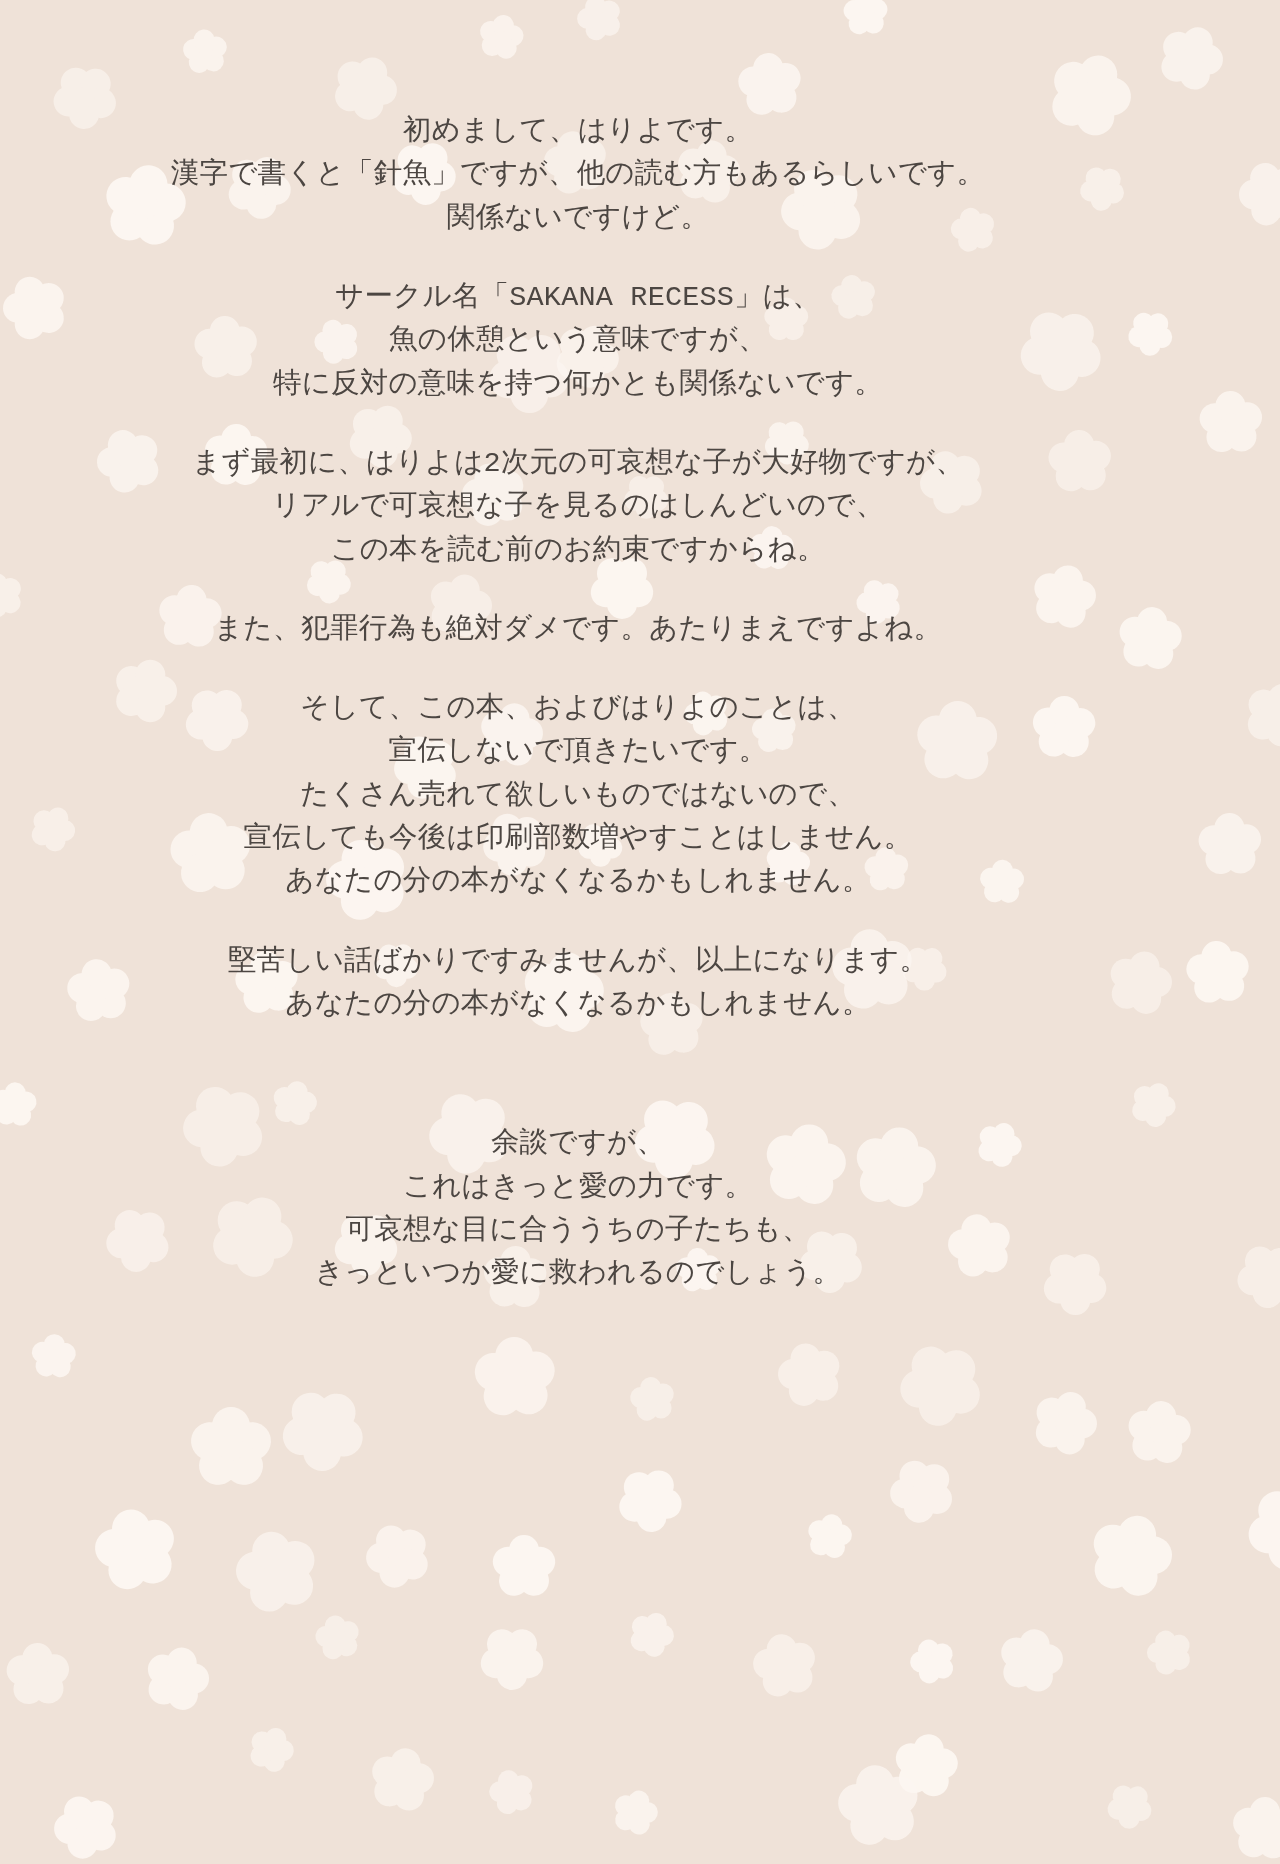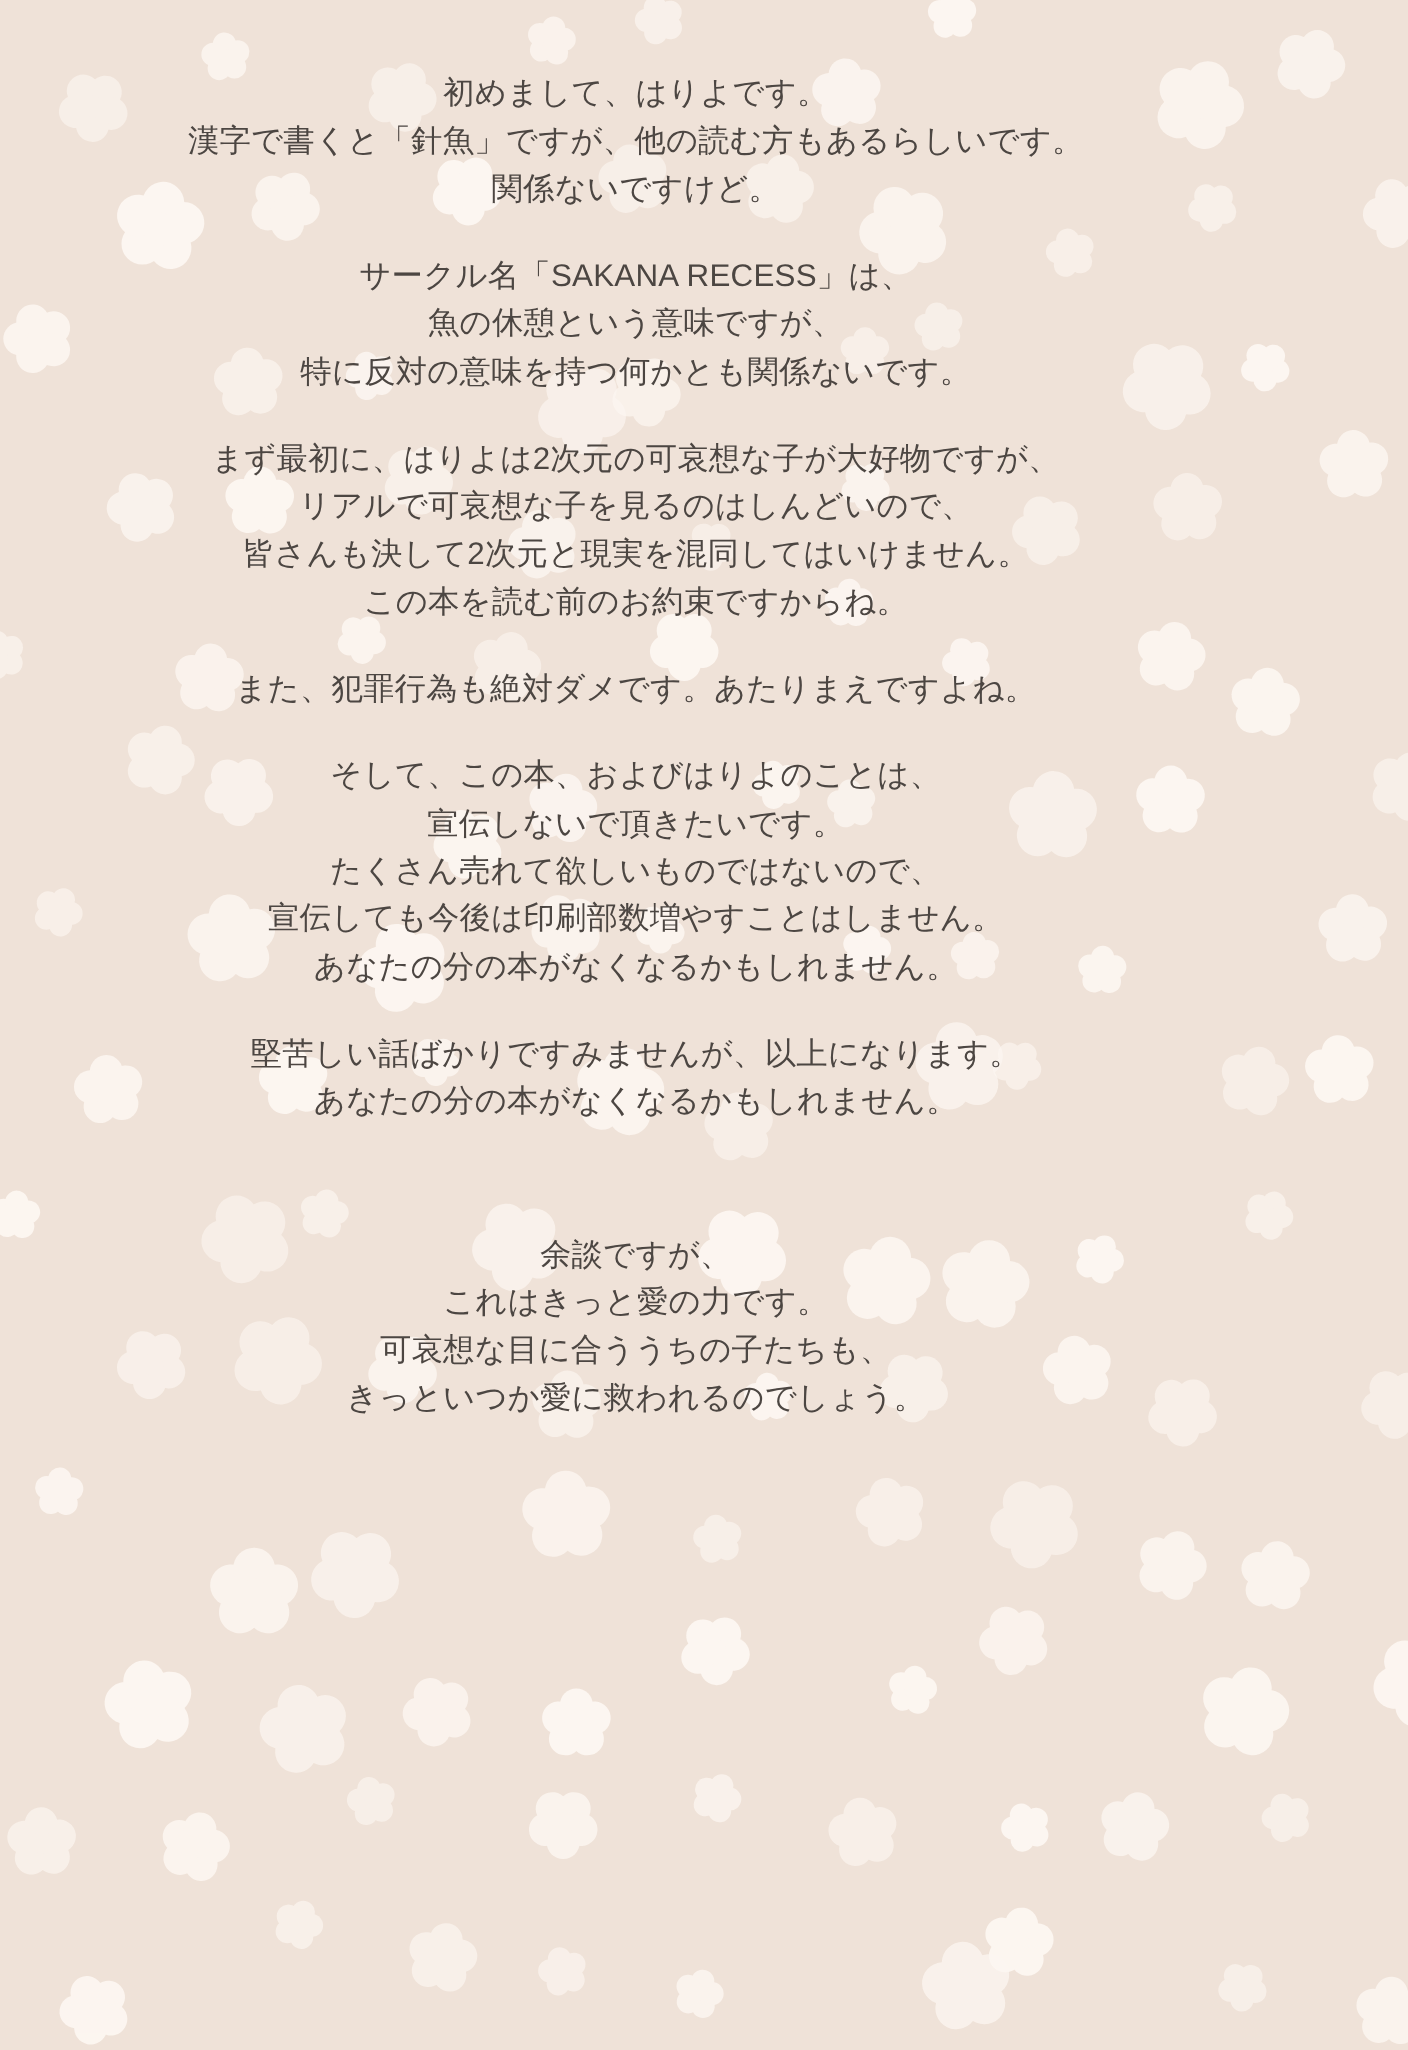--- a/index.html
+++ b/index.html
@@ -74,26 +74,27 @@
   .blossom.large .p3 { transform: rotate(144deg) translateY(-22px); }
   .blossom.large .p4 { transform: rotate(216deg) translateY(-22px); }
   .blossom.large .p5 { transform: rotate(288deg) translateY(-22px); }
 
   
   #afterword {
     position: absolute;
     left: 0;
     top: 0;
     width: 1156px;
-    padding-top: 64px;
+    padding-top: 110px;
     text-align: center;
     color: #4c4642;
     font-size: 28.5px;
     line-height: 1.52;
     letter-spacing: 0.2px;
+    font-family: Liberation Mono, monospace;
   }
   .para {
     margin: 0 0 36px 0;
   }
   .para .line {
     display: block;
     white-space: pre;
   }
   .para.gap-xl {
     margin-bottom: 96px;
@@ -1120,21 +1121,20 @@
         <span class="line">関係ないですけど。</span>
       </div>
       <div class="para">
         <span class="line">サークル名「SAKANA RECESS」は、</span>
         <span class="line">魚の休憩という意味ですが、</span>
         <span class="line">特に反対の意味を持つ何かとも関係ないです。</span>
       </div>
       <div class="para">
         <span class="line">まず最初に、はりよは2次元の可哀想な子が大好物ですが、</span>
         <span class="line">リアルで可哀想な子を見るのはしんどいので、</span>
-        <span class="line">皆さんも決して2次元と現実を混同してはいけません。</span>
         <span class="line">この本を読む前のお約束ですからね。</span>
       </div>
       <div class="para">
         <span class="line">また、犯罪行為も絶対ダメです。あたりまえですよね。</span>
       </div>
       <div class="para">
         <span class="line">そして、この本、およびはりよのことは、</span>
         <span class="line">宣伝しないで頂きたいです。</span>
         <span class="line">たくさん売れて欲しいものではないので、</span>
         <span class="line">宣伝しても今後は印刷部数増やすことはしません。</span>

